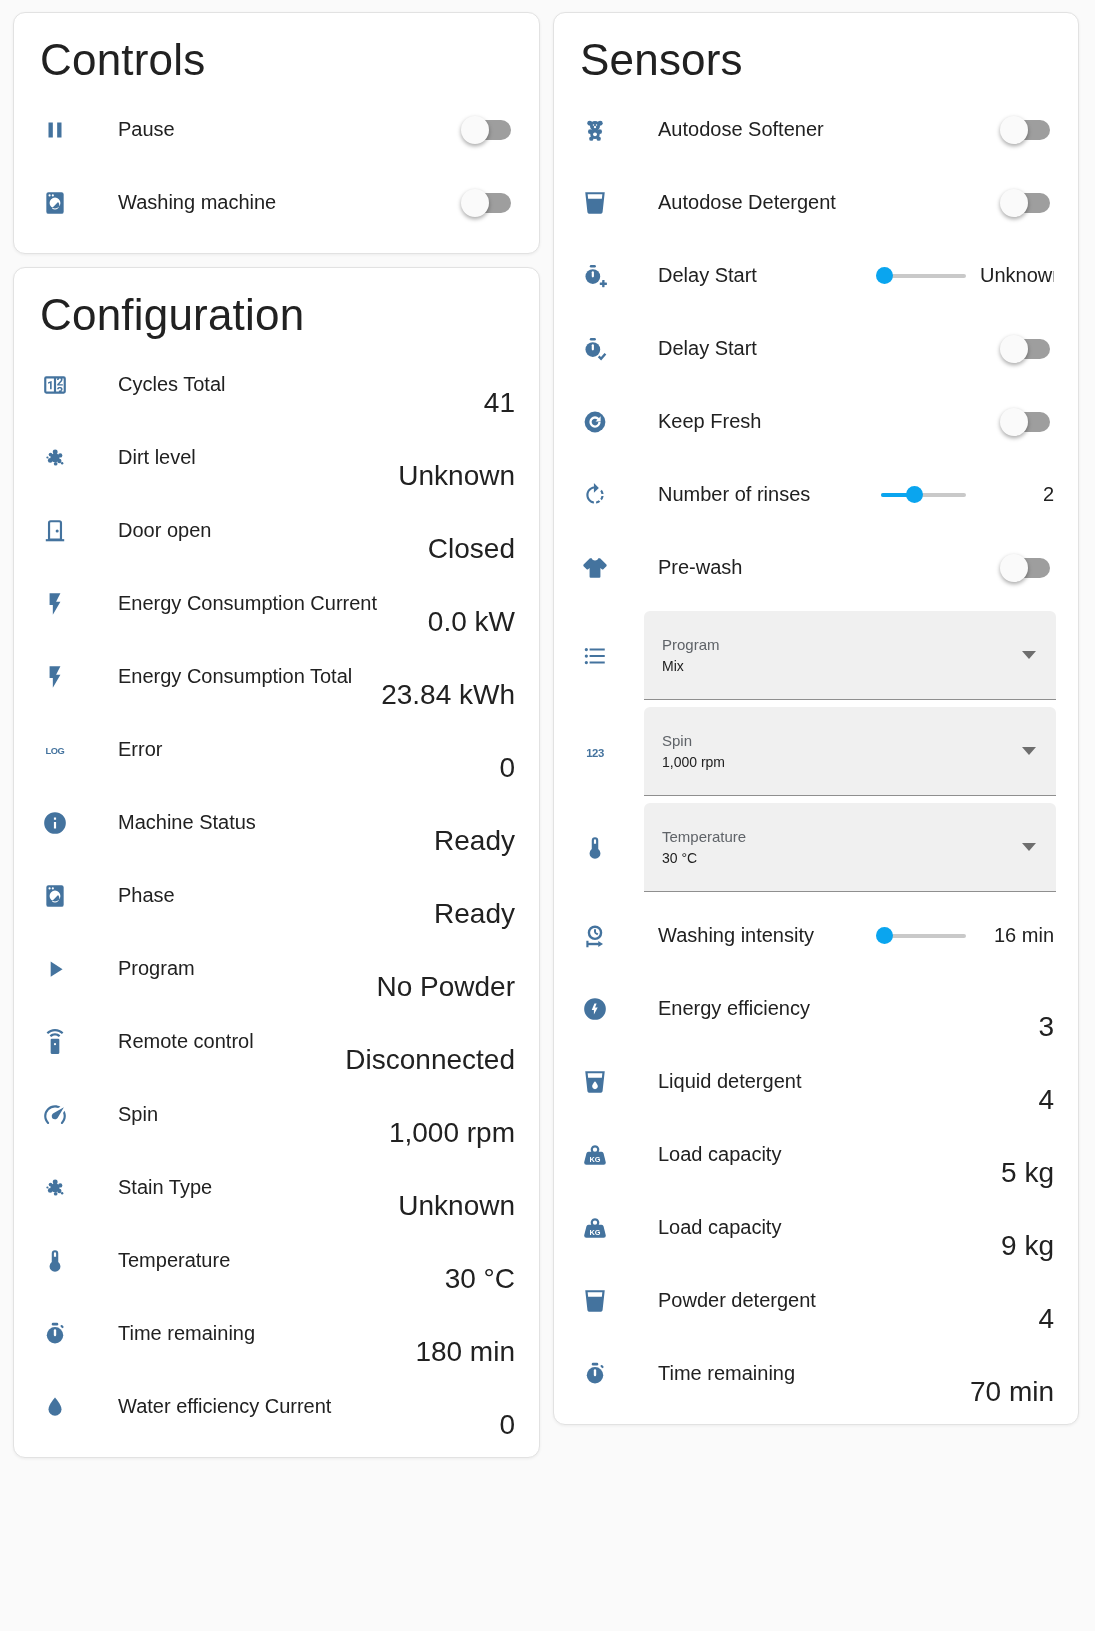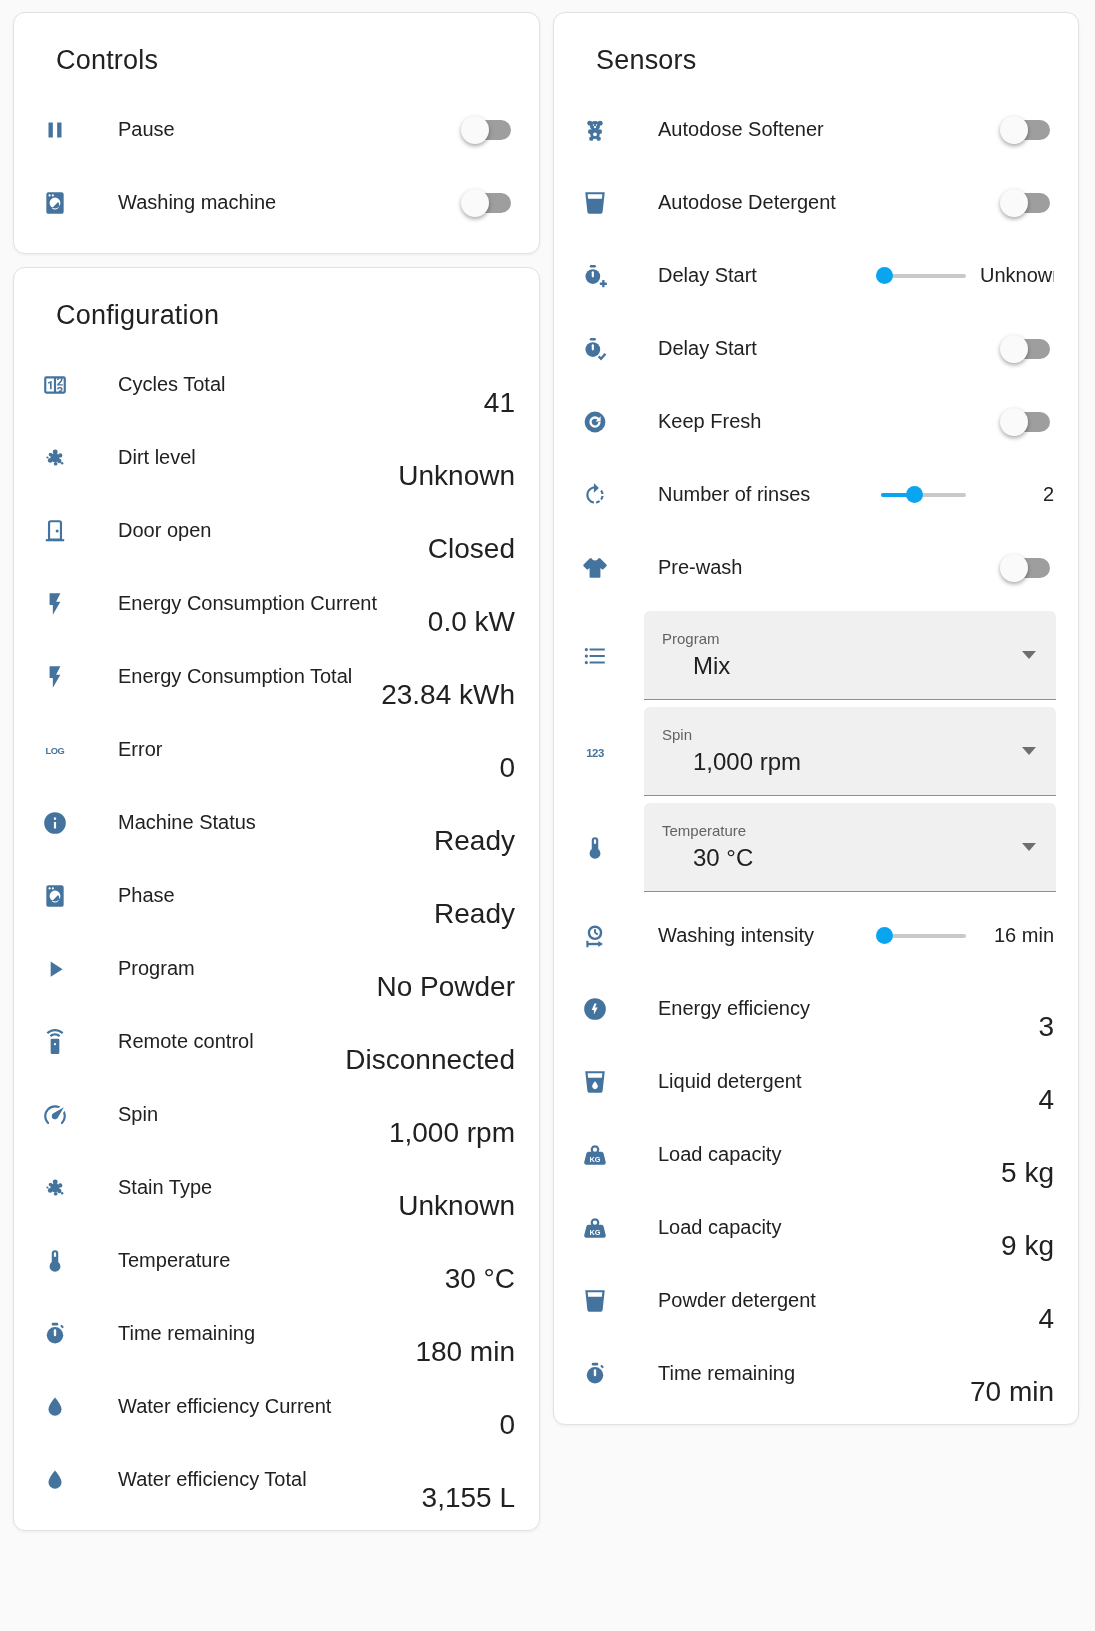--- a/index.html
+++ b/index.html
@@ -13,22 +13,22 @@
     overflow:hidden;
   }
   .col{width:527px;display:flex;flex-direction:column;gap:13px;flex:none;}
   .card{
     background:#ffffff;border:1px solid #e2e2e2;border-radius:12px;
     box-shadow:0 1px 3px rgba(0,0,0,.06);
     padding-bottom:14px;box-sizing:border-box;width:100%;
   }
   .sensors-card{width:526px;flex:none;}
   .card-title{
-    font-size:27px;line-height:42px;font-weight:400;color:#212121;
-    margin:26px 24px 12px 42px;letter-spacing:.2px;
+    font-size:44px;line-height:42px;font-weight:400;color:#212121;
+    margin:26px 24px 12px 26px;letter-spacing:.2px;
   }
   .row{display:flex;align-items:center;height:73px;padding:0 24px 0 28px;}
   .row-icon{width:46px;flex:none;display:flex;align-items:center;color:var(--icon-blue,#44739e);}
   .row-icon svg{display:block;}
   .row-label{margin-left:30px;font-size:20px;flex:1;white-space:nowrap;overflow:hidden;}
   .row-value{font-size:28px;white-space:nowrap;margin-left:12px;text-align:center;flex:none;margin-top:36px;}
   .sl-value{width:74px;flex:none;font-size:20px;white-space:nowrap;text-align:right;}
   .sl-value.clip{text-align:left;overflow:hidden;}
   
   .switch{position:relative;width:50px;height:30px;flex:none;margin-right:4px;cursor:pointer;}
@@ -40,21 +40,21 @@
   .sl-fill{height:100%;border-radius:2px;background:var(--slider-blue,#0aa5ef);}
   .sl-thumb{position:absolute;top:1.5px;width:17px;height:17px;border-radius:50%;background:var(--slider-blue,#0aa5ef);}
   
   .select-row{display:flex;align-items:center;padding:0 22px 0 28px;margin:7px 0;}
   .selbox{
     flex:1;margin-left:16px;height:89px;box-sizing:border-box;position:relative;
     background:#f0f0f0;border-radius:6px 6px 0 0;border-bottom:1px solid #8f8f8f;
     display:flex;flex-direction:column;justify-content:center;padding:0 18px;cursor:pointer;
   }
   .sel-label{font-size:15px;color:#5f6368;margin-bottom:5px;}
-  .sel-value{font-size:24px;color:#212121;margin-left:31px;}
+  .sel-value{font-size:14px;color:#212121;}
   .sel-arrow{
     position:absolute;right:20px;top:50%;margin-top:-4px;width:0;height:0;
     border-left:7px solid transparent;border-right:7px solid transparent;border-top:8px solid #6e6e6e;
   }
 </style>
 </head>
 <body>
 
 <div class="col">
   <div class="card">
@@ -238,29 +238,20 @@
         </div>
         <div class="row">
           <span class="row-icon">
             <svg viewBox="0 0 24 24" width="26" height="26" fill="currentColor">
               <path d="M12,20A6,6 0 0,1 6,14C6,10 12,3.25 12,3.25C12,3.25 18,10 18,14A6,6 0 0,1 12,20Z"></path>
             </svg>
           </span>
           <span class="row-label">Water efficiency Current</span>
           <span class="row-value">0</span>
         </div>
-        <div class="row">
-          <span class="row-icon">
-            <svg viewBox="0 0 24 24" width="26" height="26" fill="currentColor">
-              <path d="M12,20A6,6 0 0,1 6,14C6,10 12,3.25 12,3.25C12,3.25 18,10 18,14A6,6 0 0,1 12,20Z"></path>
-            </svg>
-          </span>
-          <span class="row-label">Water efficiency Total</span>
-          <span class="row-value">3,155 L</span>
-        </div>
       </div>
   </div>
 </div>
 
 <div class="card sensors-card">
   <div class="card-title">Sensors</div>
   <div id="rows-sensors">
       <div class="row">
         <span class="row-icon">
           <svg viewBox="0 0 24 24" width="26" height="26" fill="currentColor">

